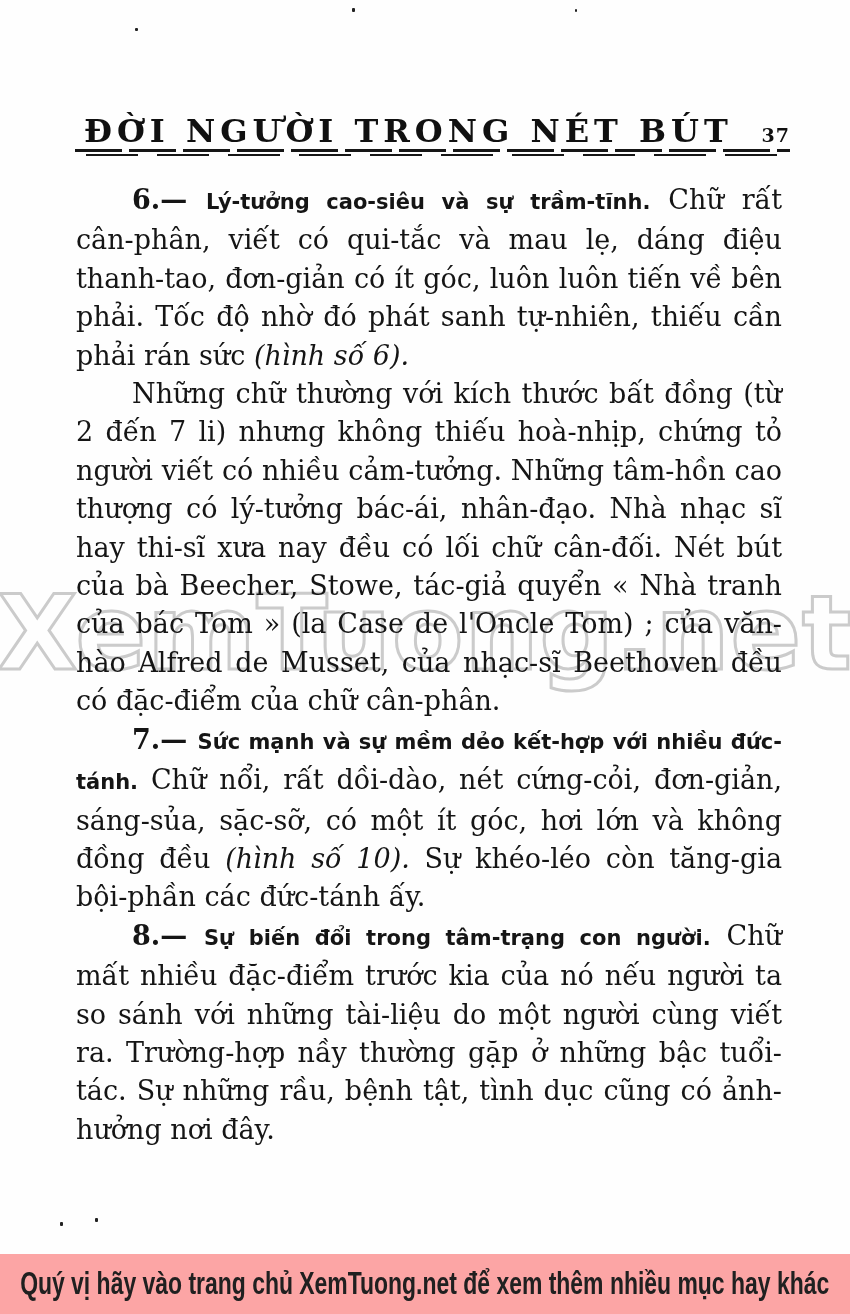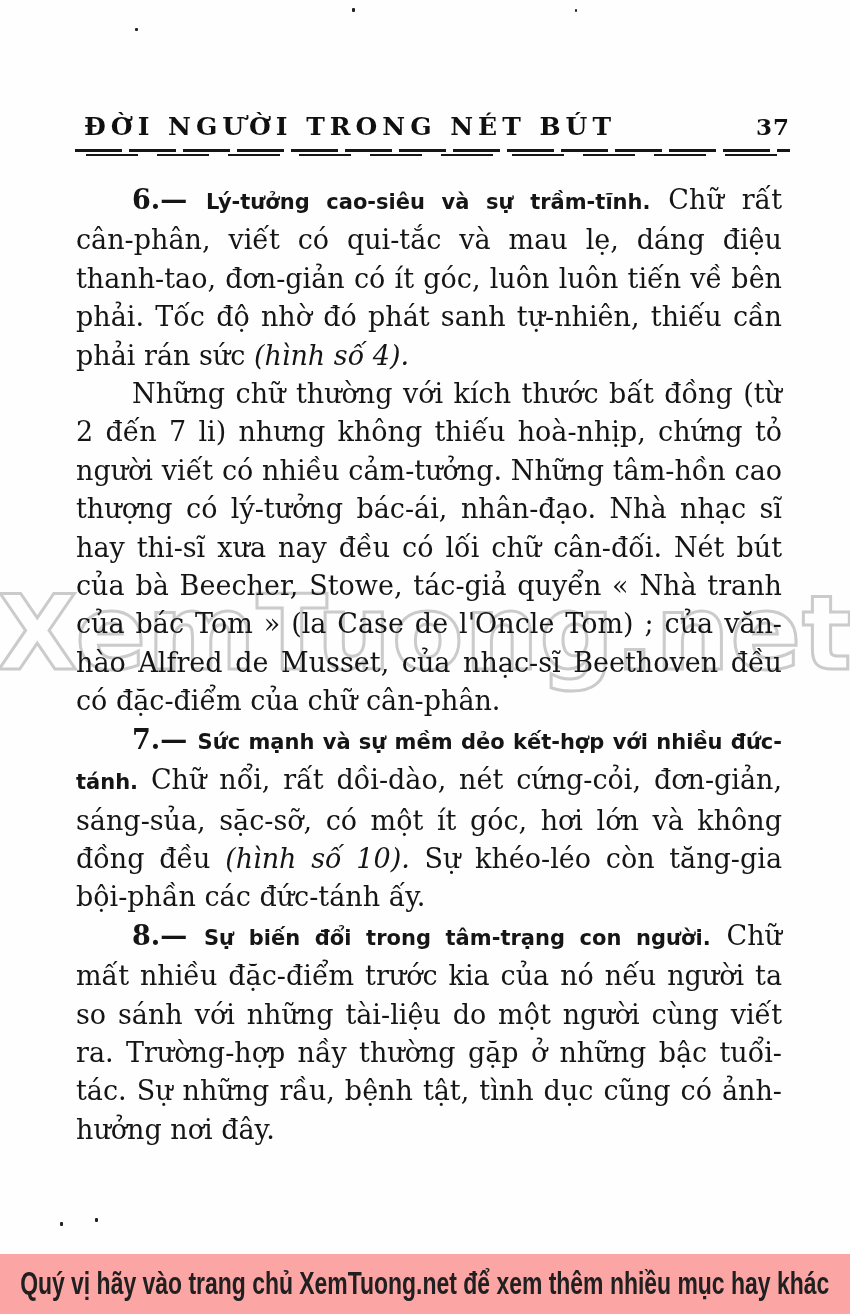--- a/index.html
+++ b/index.html
@@ -12,24 +12,24 @@
   }
   .page{position:absolute;inset:0;background:#fefefe;}
 
   
   .header{
     position:absolute;top:112px;left:84px;right:60px;
     display:flex;justify-content:space-between;align-items:baseline;
     font-weight:bold;color:#101010;
   }
   .header .title{
-    font-size:25px;letter-spacing:5px;white-space:nowrap;
+    font-size:32px;letter-spacing:5px;white-space:nowrap;
   }
   .header .pageno{
-    font-size:23px;letter-spacing:1px;
+    font-size:19px;letter-spacing:1px;
   }
   
   .rule{
     position:absolute;top:149px;left:75px;width:715px;height:7px;
     background:
       repeating-linear-gradient(90deg,#161616 0 47px,rgba(0,0,0,0) 47px 54px) 0 0/100% 3px no-repeat,
       repeating-linear-gradient(90deg,rgba(0,0,0,0) 0 11px,#161616 11px 63px,rgba(0,0,0,0) 63px 71px) 0 100%/100% 2px no-repeat;
   }
 
   
@@ -99,21 +99,21 @@
 
   <div class="header">
     <span class="title">ĐỜI NGƯỜI TRONG NÉT BÚT</span>
     <span class="pageno">37</span>
   </div>
   <div class="rule"></div>
 
   <div class="watermark">XemTuong.net</div>
 
   <div class="content">
-    <p><span class="lead">6.— </span><span class="boldrun">Lý-tưởng cao-siêu và sự trầm-tĩnh.</span><span> Chữ rất cân-phân, viết có qui-tắc và mau lẹ, dáng điệu thanh-tao, đơn-giản có ít góc, luôn luôn tiến về bên phải. Tốc độ nhờ đó phát sanh tự-nhiên, thiếu cần phải rán sức </span><span class="italrun">(hình số 4).</span><span></span></p>
+    <p><span class="lead">6.— </span><span class="boldrun">Lý-tưởng cao-siêu và sự trầm-tĩnh.</span><span> Chữ rất cân-phân, viết có qui-tắc và mau lẹ, dáng điệu thanh-tao, đơn-giản có ít góc, luôn luôn tiến về bên phải. Tốc độ nhờ đó phát sanh tự-nhiên, thiếu cần phải rán sức </span><span class="italrun">(hình số 6).</span><span></span></p>
 
     <p><span>Những chữ thường với kích thước bất đồng (từ 2 đến 7 li) nhưng không thiếu hoà-nhịp, chứng tỏ người viết có nhiều cảm-tưởng. Những tâm-hồn cao thượng có lý-tưởng bác-ái, nhân-đạo. Nhà nhạc sĩ hay thi-sĩ xưa nay đều có lối chữ cân-đối. Nét bút của bà Beecher, Stowe, tác-giả quyển « Nhà tranh của bác Tom » (la Case de l'Oncle Tom) ; của văn-hào Alfred de Musset, của nhạc-sĩ Beethoven đều có đặc-điểm của chữ cân-phân.</span></p>
 
     <p><span class="lead">7.— </span><span class="boldrun">Sức mạnh và sự mềm dẻo kết-hợp với nhiều đức-tánh.</span><span> Chữ nổi, rất dồi-dào, nét cứng-cỏi, đơn-giản, sáng-sủa, sặc-sỡ, có một ít góc, hơi lớn và không đồng đều </span><span class="italrun">(hình số 10).</span><span> Sự khéo-léo còn tăng-gia bội-phần các đức-tánh ấy.</span></p>
 
     <p><span class="lead">8.— </span><span class="boldrun">Sự biến đổi trong tâm-trạng con người.</span><span> Chữ mất nhiều đặc-điểm trước kia của nó nếu người ta so sánh với những tài-liệu do một người cùng viết ra. Trường-hợp nầy thường gặp ở những bậc tuổi-tác. Sự những rầu, bệnh tật, tình dục cũng có ảnh-hưởng nơi đây.</span></p>
 
   </div>
 
   <div class="footer">

